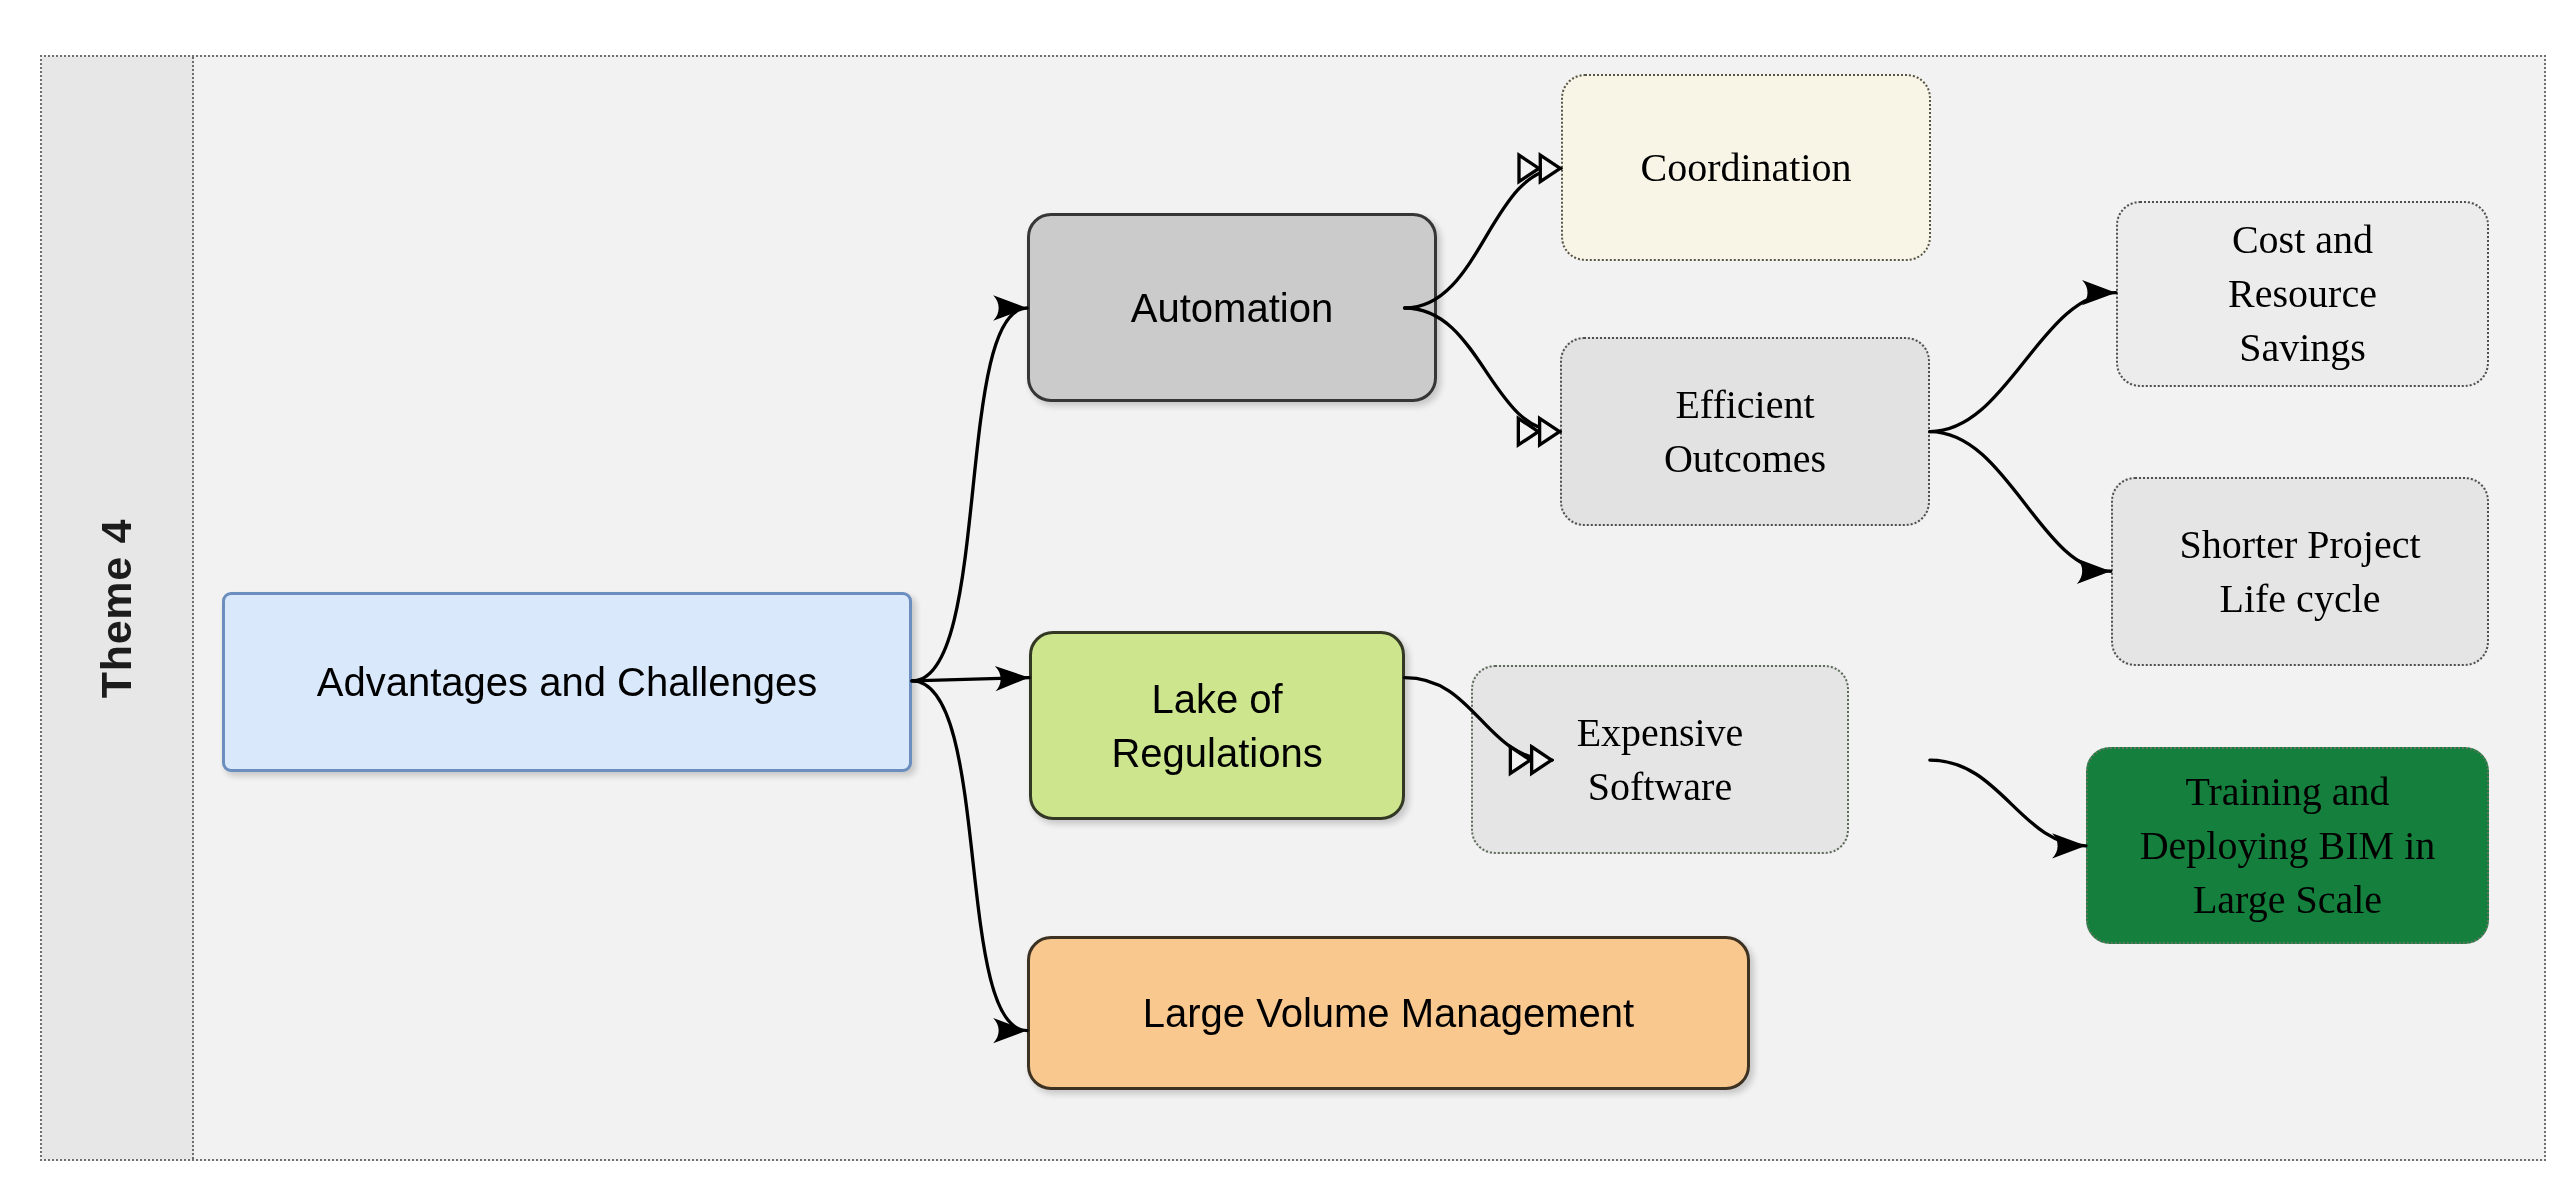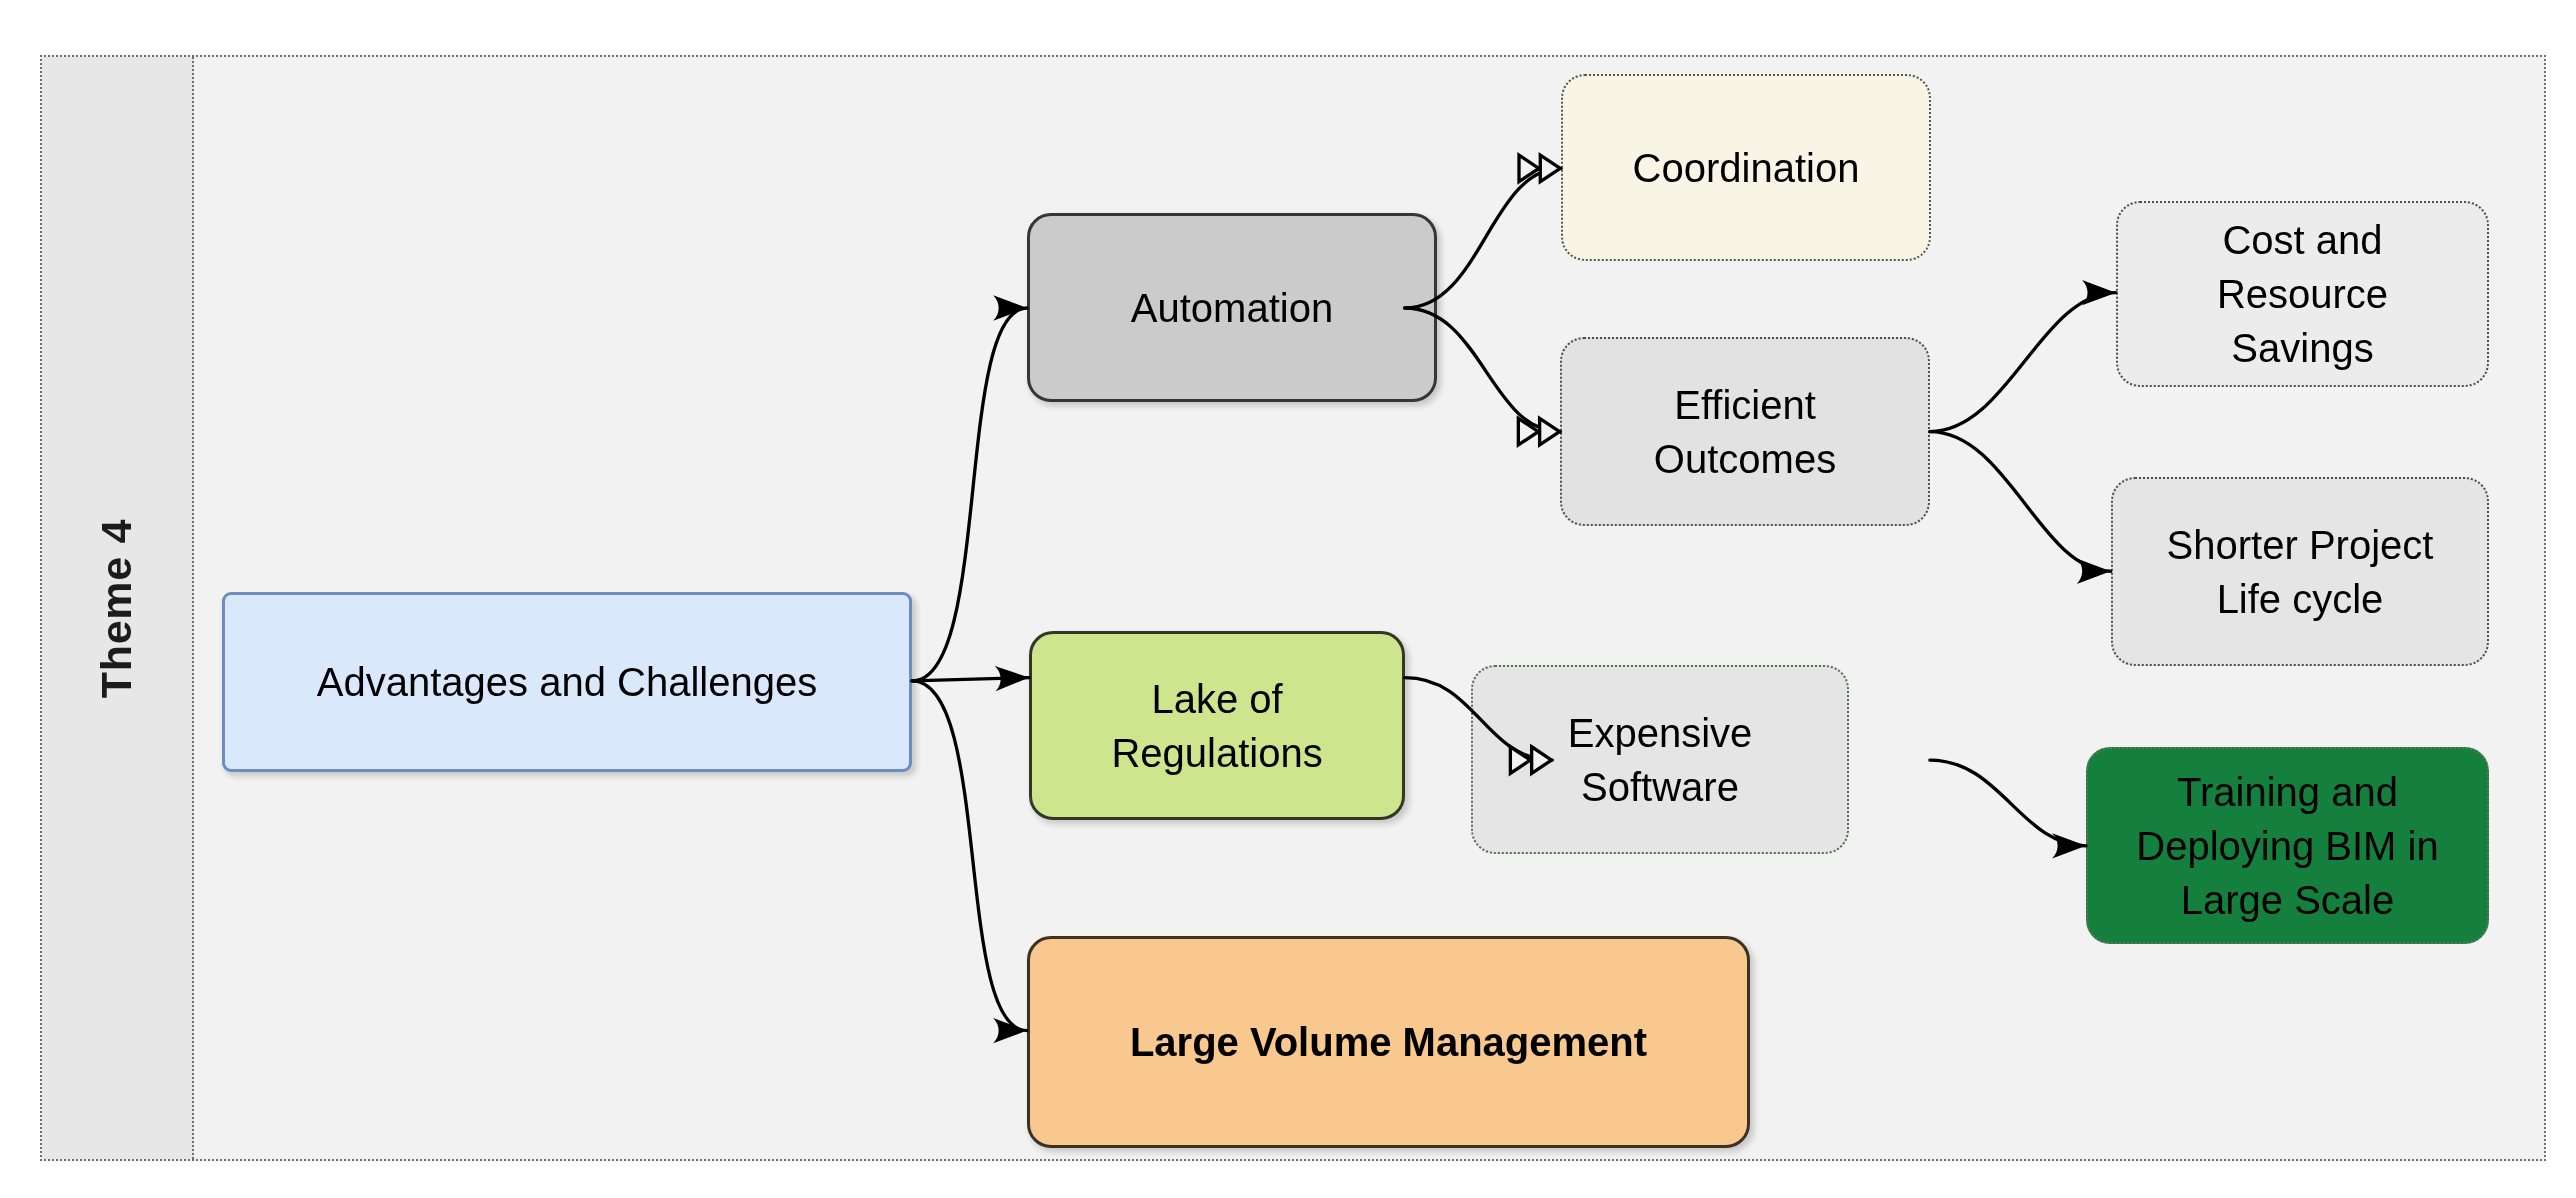--- a/index.html
+++ b/index.html
@@ -63,20 +63,21 @@
     padding: 0 20px;
   }
   .node.solid-border {
     border-width: 3.3px;
     border-style: solid;
     box-shadow: 3.3px 4px 6px rgba(0, 0, 0, 0.18);
   }
   .node.dotted-border {
     border-width: 2.7px;
     border-style: dotted;
+    font-family: Liberation Serif, serif;
   }
   .edges-layer {
     position: absolute;
     left: 0;
     top: 0;
     width: 2576px;
     height: 1199px;
     pointer-events: none;
   }
   .edge {
@@ -134,21 +135,21 @@
     <span class="node-label">Expensive
 Software</span>
   </div>
 
   <div class="node dotted-border" style="left: 2086px; top: 747px; width: 403px; height: 197px; background-color: #15803d; border-color: rgb(95, 117, 96);">
     <span class="node-label">Training and
 Deploying BIM in
 Large Scale</span>
   </div>
 
-  <div class="node solid-border" style="left: 1027px; top: 936px; width: 723px; height: 212px; background-color: rgb(249, 200, 142); border-color: rgb(61, 50, 34); font-weight: bold;">
+  <div class="node solid-border" style="left: 1027px; top: 936px; width: 723px; height: 154px; background-color: rgb(249, 200, 142); border-color: rgb(61, 50, 34);">
     <span class="node-label">Large Volume Management</span>
   </div>
 
   <svg class="edges-layer" viewBox="0 0 3875 1803">
     <defs>
       <marker id="mSolid" markerUnits="userSpaceOnUse" viewBox="0 0 56 42" markerWidth="56" markerHeight="42" refX="53" refY="21" orient="auto">
         <path d="M2,2 L53,21 L2,40 C13,29 13,13 2,2 Z" fill="#000000"></path>
       </marker>
       <marker id="mChev" markerUnits="userSpaceOnUse" viewBox="0 0 72 52" markerWidth="72" markerHeight="52" refX="69" refY="26" orient="auto">
         <path d="M38,6 L68,26 L38,46 Z" fill="#f2f2f2" stroke="#000000" stroke-width="5" stroke-linejoin="miter"></path>

